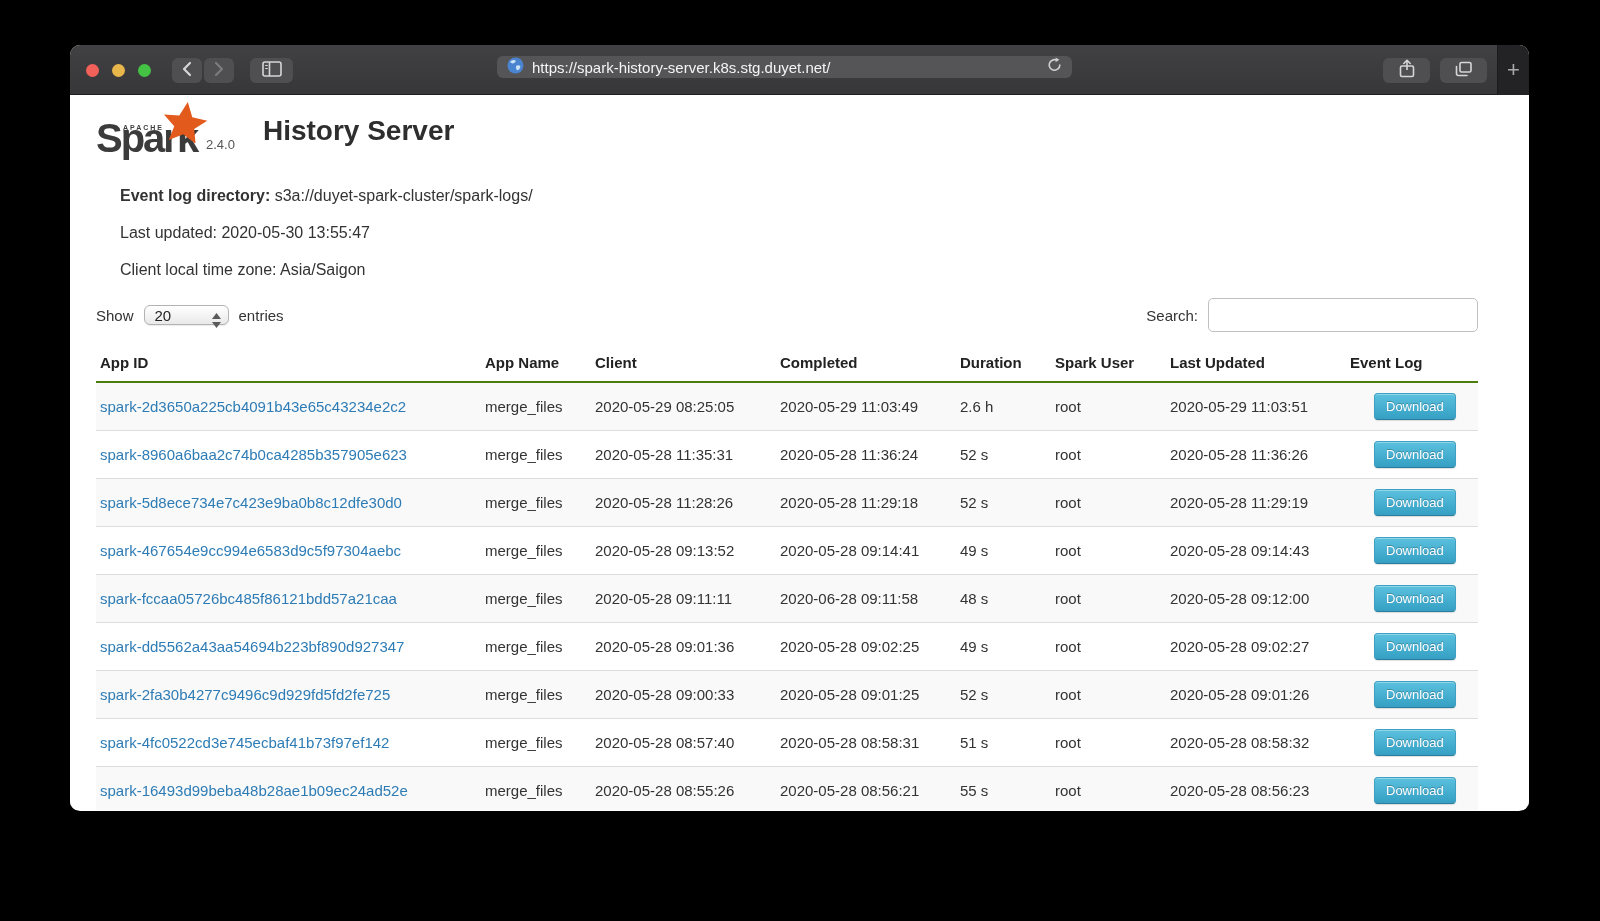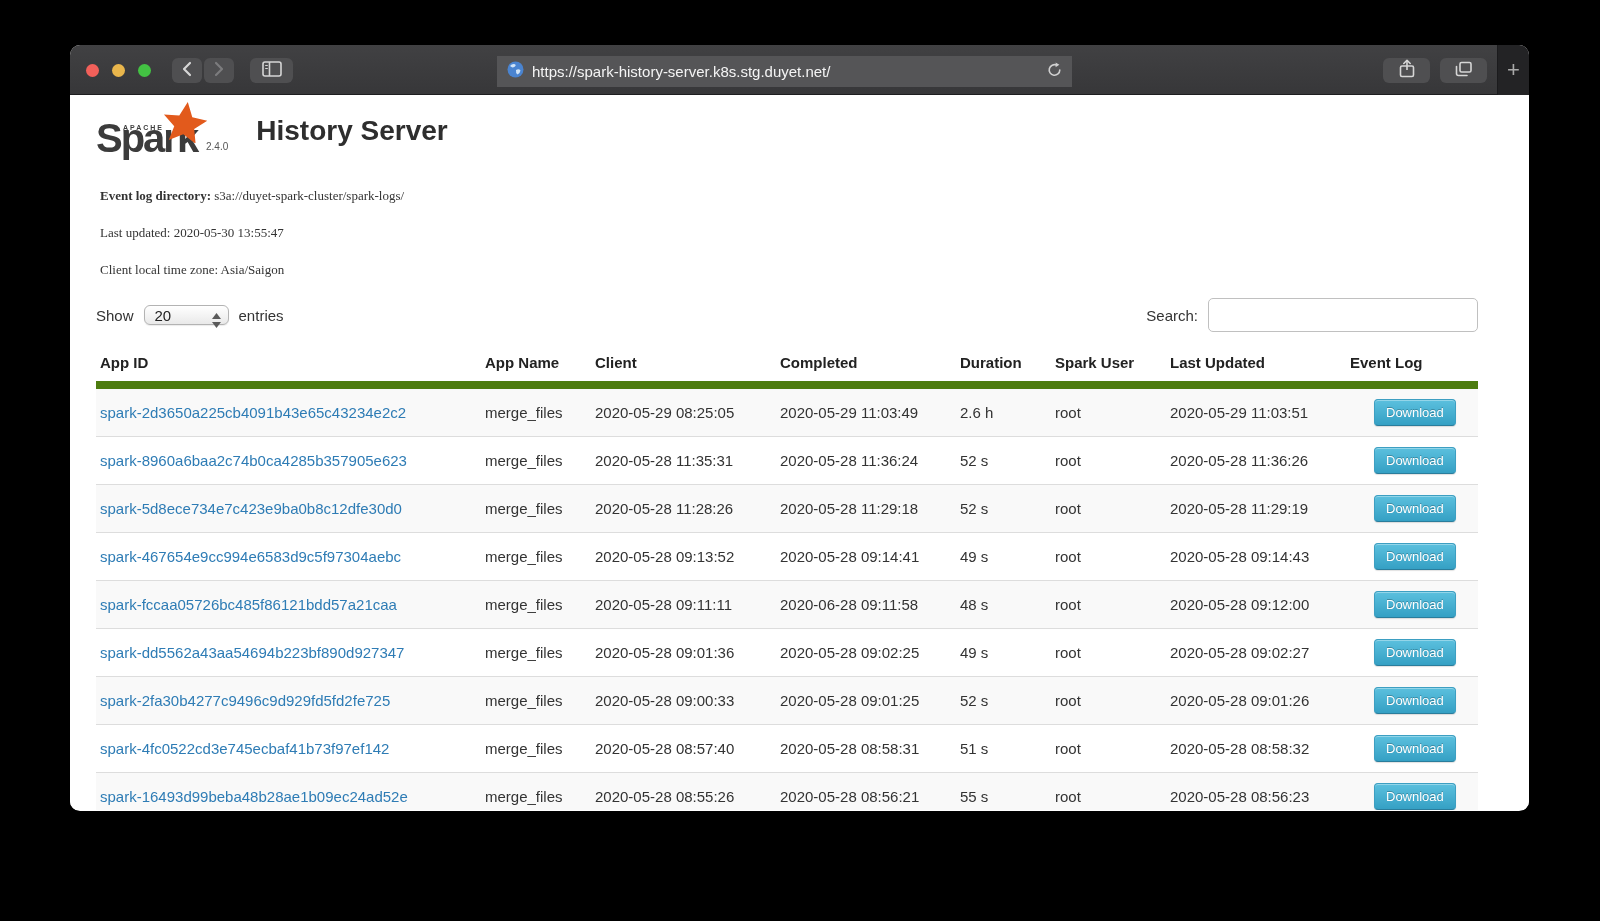--- a/index.html
+++ b/index.html
@@ -20,44 +20,44 @@
   .t-green  { left: 68px;  background: var(--traffic-green, #43c243); }
 
   .tb-btn { position: absolute; top: 13px; height: 25px; border-radius: 6px;
             background: #4f4f51; display: flex; align-items: center; justify-content: center; }
   .btn-back    { left: 102px; width: 30px; }
   .btn-forward { left: 134px; width: 30px; }
   .btn-sidebar { left: 180px; width: 43px; }
   .btn-share   { left: 1313px; width: 47px; }
   .btn-tabs    { left: 1370px; width: 47px; }
 
-  .urlbar { position: absolute; left: 427px; top: 11px; width: 575px; height: 31px;
-            background: #555557; border-radius: 0; display: flex; align-items: center;
+  .urlbar { position: absolute; left: 427px; top: 11px; width: 575px; height: 22px;
+            background: #555557; border-radius: 6px; display: flex; align-items: center;
             padding: 0 10px; }
   .url-text { color: #f4f4f4; font-size: 15px; margin-left: 8px; flex: 1; white-space: nowrap;
               overflow: hidden; }
   .newtab-corner { position: absolute; right: 0; top: 0; width: 32px; height: 50px;
                    background: #232325; border-top-right-radius: 10px; border-left: 1px solid #1b1b1d;
                    display: flex; align-items: center; justify-content: center;
                    color: #a9a9a9; font-size: 22px; font-weight: 300; }
 
   
   .content { height: 715px; background: #fff; padding: 0 51px 0 26px; overflow: hidden; }
 
   .header-row { display: flex; align-items: center; margin-top: 8px; height: 56px; }
   .spark-logo { position: relative; width: 100px; height: 56px; flex: 0 0 auto; }
   .logo-apache { position: absolute; left: 27px; top: 21px; font-size: 7px; font-weight: bold;
                  letter-spacing: 2px; color: #3d3d3d; }
   .logo-word { position: absolute; left: 0; bottom: 1px; font-size: 40px; font-weight: bold;
                color: #3b3b3b; letter-spacing: -2px; line-height: 1; }
   .logo-star { position: absolute; left: 64px; top: -2px; }
-  .logo-version { font-size: 10px; color: #555; align-self: flex-end; margin: 0 0 7px 10px; }
+  .logo-version { font-size: 13px; color: #555; align-self: flex-end; margin: 0 0 7px 10px; }
   .page-title { font-size: 28px; font-weight: bold; color: #2e2e2e; margin-left: 28px; }
 
-  .info-block { margin: 28px 0 0 4px; font-size: 13px; color: #333; font-family: Liberation Serif, serif; }
+  .info-block { margin: 28px 0 0 24px; font-size: 16px; color: #333; }
   .info-block p { line-height: 17px; margin-bottom: 20px; }
   .info-block b { font-weight: bold; }
 
   .controls { display: flex; align-items: center; justify-content: space-between; margin-top: 20px; }
   .show-group, .search-group { display: flex; align-items: center; font-size: 15px; color: #333; justify-content: center; }
   .mac-select { width: 85px; height: 20px; margin: 0 10px; border: 1px solid #b3b3b3;
                 border-radius: 6px; background: linear-gradient(#ffffff, #e9e9e9);
                 display: flex; align-items: center; padding: 0 22px 0 10px; position: relative;
                 box-shadow: 0 1px 1px rgba(0,0,0,.08); font-size: 15px; color: #222; }
   .select-arrows { position: absolute; right: 7px; top: 7px; display: flex; flex-direction: column; gap: 3px; }
@@ -67,21 +67,21 @@
                   font-family: "Liberation Sans", sans-serif; }
 
   
   table { width: 100%; margin-top: 12px; border-collapse: collapse; table-layout: fixed;
           font-size: 15px; color: #333; }
   col.c-appid { width: 385px; }  col.c-appname { width: 110px; }
   col.c-started { width: 185px; } col.c-completed { width: 180px; }
   col.c-duration { width: 95px; } col.c-user { width: 115px; }
   col.c-updated { width: 180px; } col.c-log { width: 132px; }
   th { text-align: left; font-weight: bold; color: #222; padding: 10px 4px;
-       border-bottom: 8px solid #4d7c0f; cursor: pointer; }
+       border-bottom: 2px solid #4d7c0f; cursor: pointer; }
   td { padding: 10px 4px; line-height: 19px; white-space: nowrap; overflow: hidden; }
   tbody tr:nth-child(odd) { background: var(--stripe, #f9f9f9); }
   tbody tr + tr td { border-top: 1px solid #ddd; }
   td a { color: var(--link, #2e7cb5); text-decoration: none; }
   .btn-download { font-family: "Liberation Sans", sans-serif; font-size: 13px; color: #fff;
                   text-shadow: 0 -1px 0 rgba(0,0,0,.25);
                   background: linear-gradient(var(--btn-top, #5bc0de), var(--btn-bottom, #35a0c4));
                   border: 1px solid #3d9fc2; border-bottom-color: #2a7d9c; border-radius: 4px;
                   padding: 5px 11px; margin-left: 24px; cursor: pointer;
                   box-shadow: inset 0 1px 0 rgba(255,255,255,.35), 0 1px 1px rgba(0,0,0,.12); }

